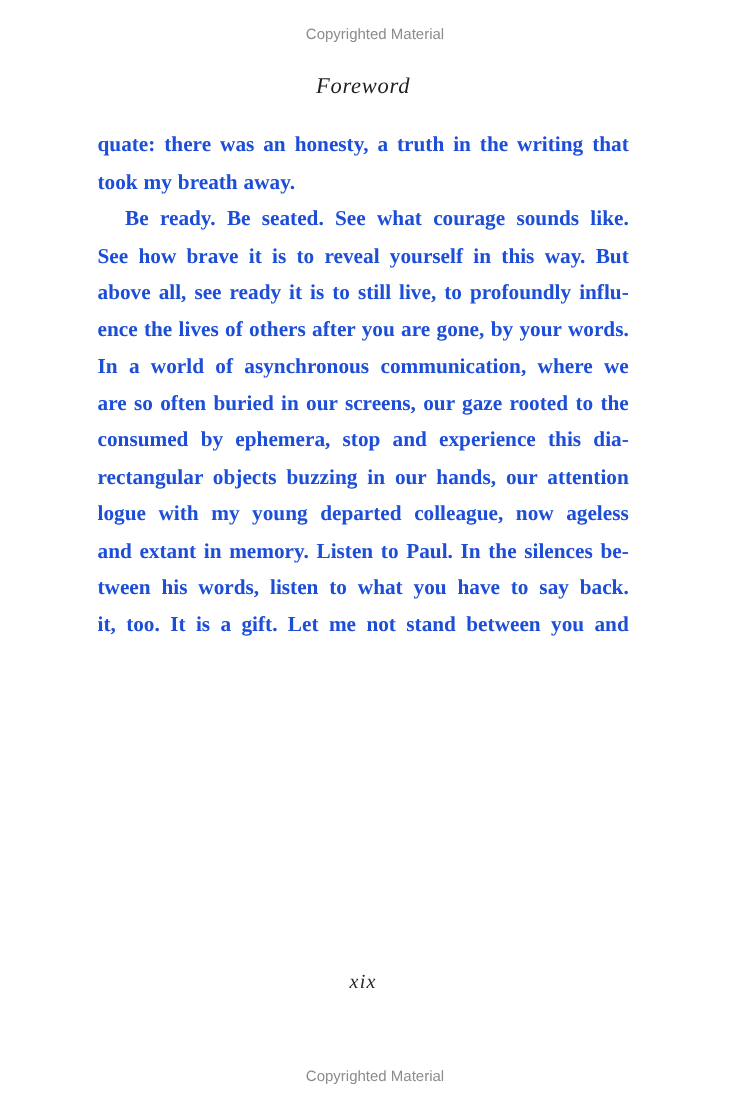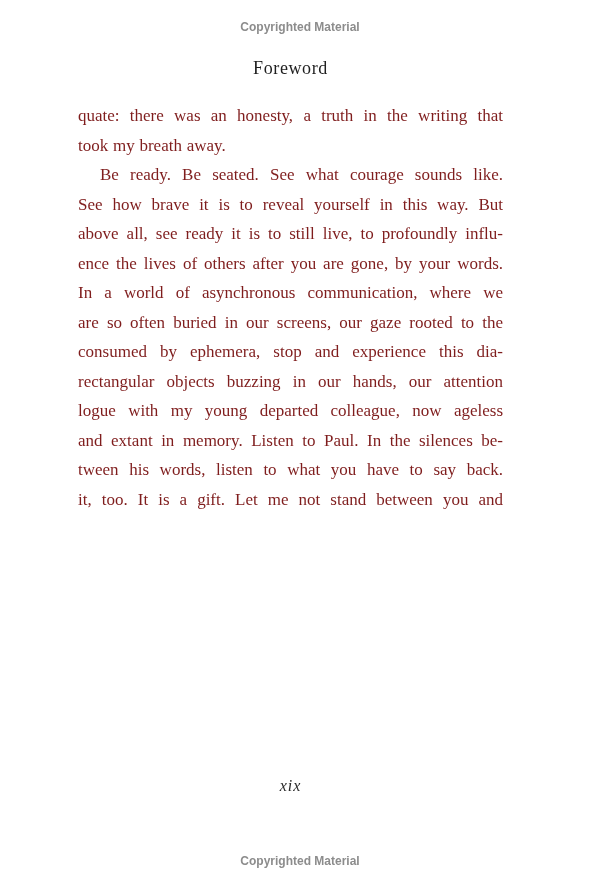--- a/index.html
+++ b/index.html
@@ -10,43 +10,45 @@
     background: #ffffff;
     font-family: "Liberation Serif", serif;
     overflow: hidden;
   }
   .watermark {
     position: absolute;
     left: 0;
     width: 100%;
     text-align: center;
     font-family: "Liberation Sans", sans-serif;
-    font-weight: bold;
+    font-weight: normal;
     font-size: 12px;
     color: #8c8c8c;
   }
   .watermark.top { top: 20px; }
   .watermark.bottom { top: 854px; }
   .heading {
     position: absolute;
     top: 58px;
     left: 78px;
     width: 425px;
     text-align: center;
+    font-style: italic;
     font-size: 18px;
     letter-spacing: 0.6px;
     color: #1f1f1f;
   }
   .body-text {
     position: absolute;
     top: 101px;
     left: 78px;
     width: 425px;
     font-size: 17px;
-    color: #7f1d1d;
+    color: #1d4ed8;
+    font-weight: bold;
   }
   .line {
     height: 29.5px;
     line-height: 29.5px;
     text-align: justify;
     text-align-last: justify;
     word-spacing: 0.5px;
   }
   .line.para-end {
     text-align-last: left;

